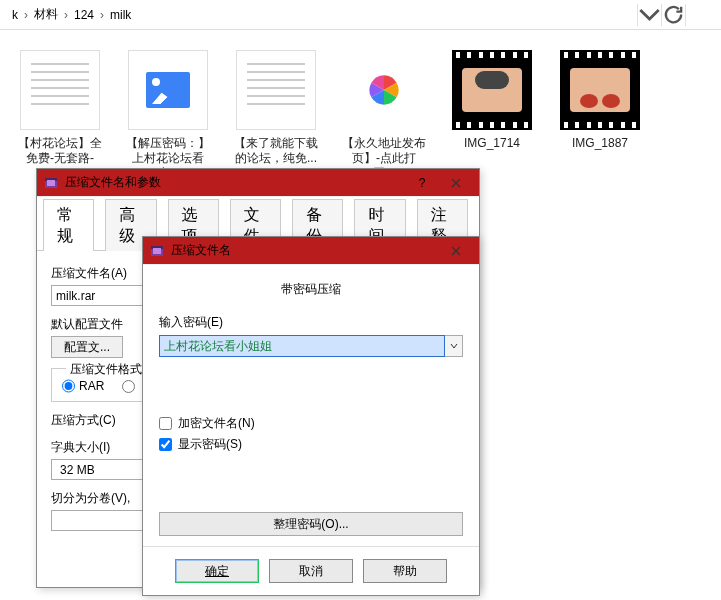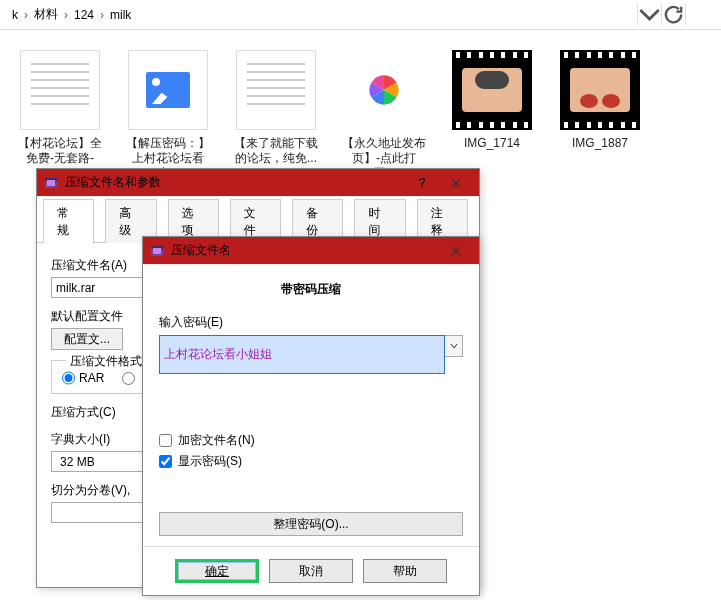--- a/index.html
+++ b/index.html
@@ -37,48 +37,48 @@
 
 .dialog { position:absolute; background:#fff; border:1px solid #888; box-shadow:2px 2px 8px rgba(0,0,0,0.18); }
 .dlg-title { height:28px; background:#b91c1c; display:flex; align-items:center; padding:0 6px; border-bottom:1px solid #eee; }
 .dlg-title .rar-icon { width:16px; height:16px; margin-right:6px; }
 .dlg-title .t { flex:1; }
 .dlg-title .wbtn { width:34px; height:24px; display:inline-flex; align-items:center; justify-content:center; }
 .dlg-title .wbtn svg { width:10px; height:10px; }
 
 .dlg1 { left:36px; top:168px; width:444px; height:420px; }
 .tabs { display:flex; border-bottom:1px solid #ccc; background:#fff; padding-left:6px; margin-top:2px; }
-.tab { padding:5px 13px 4px; background:#f5f5f5; border:1px solid #ccc; border-bottom:none; margin-right:11px; margin-bottom:-1px; font-size:12px; }
+.tab { padding:5px 13px 4px; background:#f5f5f5; border:1px solid #ccc; border-bottom:none; margin-right:11px; margin-bottom:-1px; font-size:16px; }
 .tab.active { background:#fff; }
 .d1-body { padding:14px 14px; }
 .field { margin-bottom:10px; }
 .field label { display:block; margin-bottom:3px; }
 .field input[type=text], .field select { width:100%; height:21px; border:1px solid #aaa; padding:0 4px; background:#fff; }
 .field input.short { width:110px; }
 .btn { height:22px; border:1px solid #aaa; background:#f0f0f0; padding:0 12px; cursor:default; }
 .group { border:1px solid #ccc; padding:10px 10px 8px; margin-bottom:10px; position:relative; }
 .group > .g-title { position:absolute; top:-8px; left:14px; background:#fff; padding:0 4px; }
 .radio-row { display:flex; gap:18px; align-items:center; }
 .radio-row label { display:flex; gap:4px; }
 
 .dlg2 { left:142px; top:236px; width:338px; height:360px; z-index:10; }
 .d2-body { padding:10px 16px 12px; display:flex; flex-direction:column; height:calc(100% - 28px); }
-.d2-sub { text-align:center; margin:6px 0 16px;font-weight:bold; }
+.d2-sub { text-align:center; margin:6px 0 16px; }
 .d2-field label { display:block; margin-bottom:4px; }
 .combo { display:flex; }
-.combo input { flex:1; height:39px; border:1px solid #2f6fd0; padding:0 4px; background:#fff; color:#a21caf; }
+.combo input { flex:1; height:22px; border:1px solid #2f6fd0; padding:0 4px; background:#fff; color:#15803d; }
 .combo input::selection { background:#3390ff; color:#fff; }
 .combo .dd { width:18px; height:22px; border:1px solid #aaa; border-left:none; display:flex; align-items:center; justify-content:center; background:#f4f4f4; }
 .chk { display:flex; align-items:center; gap:6px; margin-top:4px; }
 .chk input { width:13px; height:13px; }
 .d2-spacer { flex:1; }
 .wide-btn { width:100%; height:24px; border:1px solid #aaa; background:#eaeaea; margin-bottom:10px; }
 .btn-row { display:flex; gap:10px; justify-content:center; border-top:1px solid #ddd; padding-top:12px; margin:0 -16px; padding-left:16px; padding-right:16px; }
 .btn-row button { width:84px; height:24px; border:1px solid #888; background:#eaeaea; }
-.btn-row button.primary { border:3px solid #22c55e; box-shadow:inset 0 0 0 1px #9cc0f0;text-decoration:underline; }
+.btn-row button.primary { border:1px solid #22c55e; box-shadow:inset 0 0 0 1px #9cc0f0;text-decoration:underline; }
 
 .rar-icon svg { width:16px; height:16px; }
 </style>
 </head>
 <body>
 
 <div class="breadcrumb">
   <span class="crumb">k</span>
   <span class="sep">›</span>
   <span class="crumb">材料</span>

